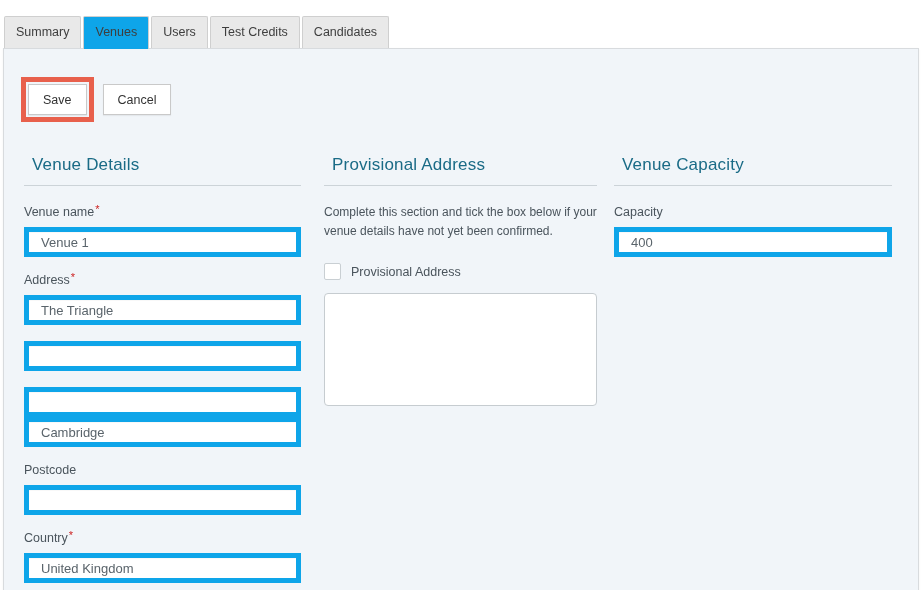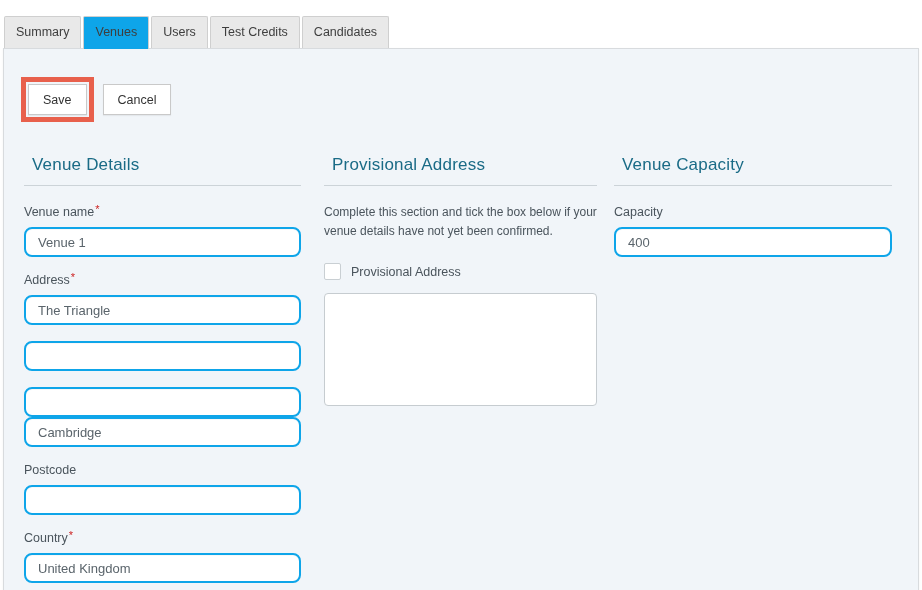--- a/index.html
+++ b/index.html
@@ -109,22 +109,22 @@
     font-size:11px;
     position:relative;
     top:-3px;
     margin-left:1px;
   }
   input.text{
     display:block;
     width:100%;
     height:30px;
     background:#ffffff;
-    border:2px solid #0ea5e9;
-    border-radius:8px;
+    border:5px solid #0ea5e9;
+    border-radius:0;
     padding:0 12px;
     font-family:"Liberation Sans", sans-serif;
     font-size:13px;
     color:#5a646b;
     box-shadow:inset 0 1px 1px rgba(0,0,0,0.03);
     outline:none;
   }
   input.text.extra-line{margin-top:16px;}
   .section-desc{
     margin:17px 0 0 0;

